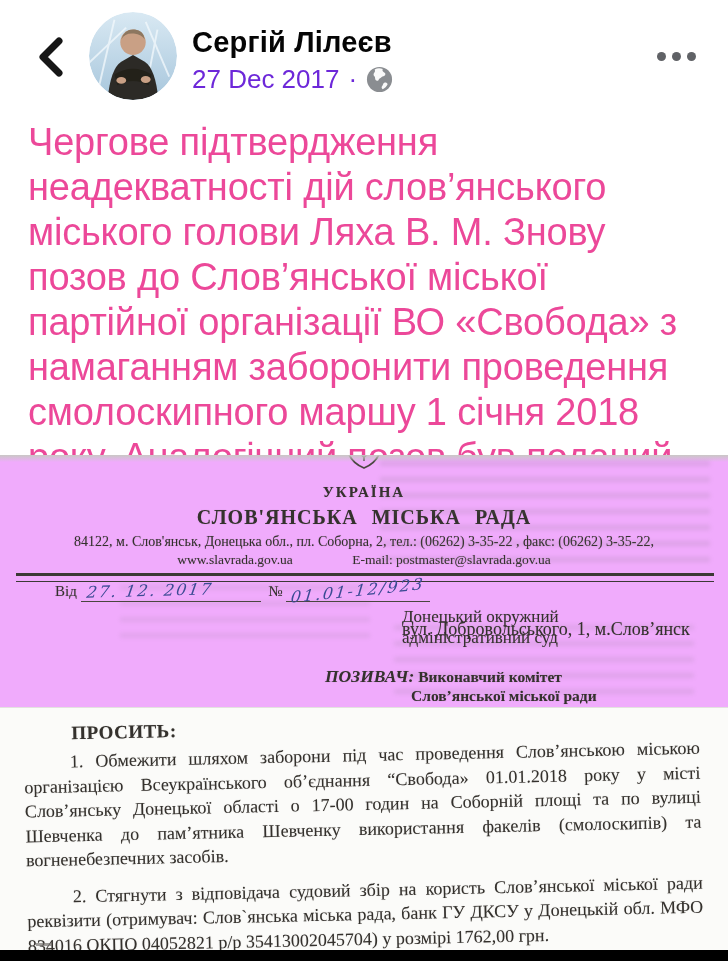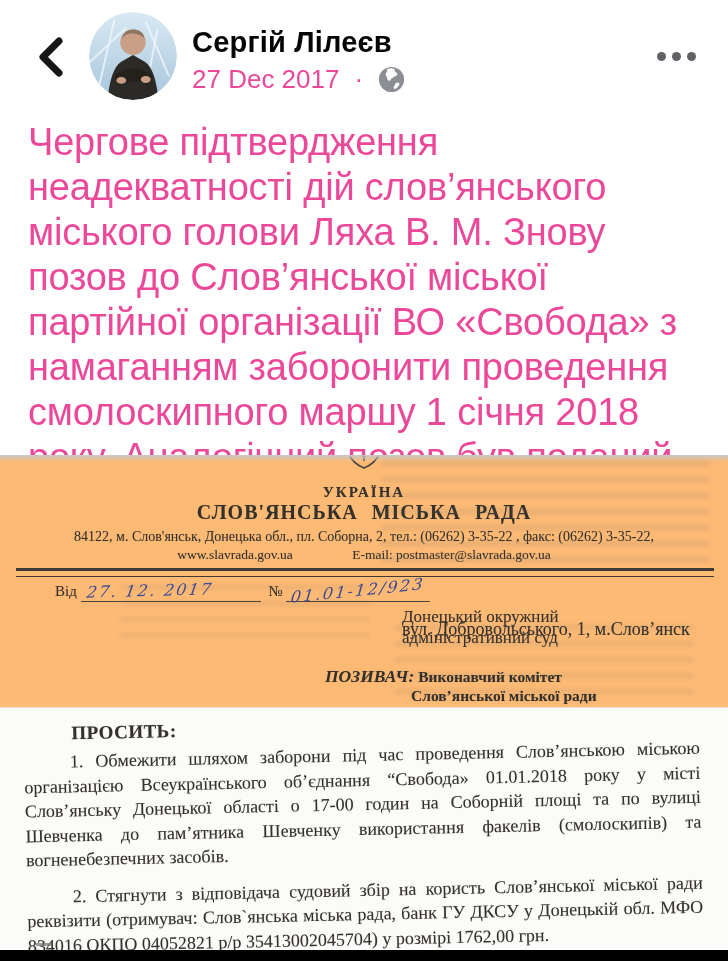--- a/index.html
+++ b/index.html
@@ -6,37 +6,37 @@
   body{
     width:728px;height:961px;background:#ffffff;overflow:hidden;
     font-family:"Liberation Sans",sans-serif;color:#050505;position:relative;
   }
   
   .header{display:flex;align-items:flex-start;padding:12px 30px 0 33px;height:106px;box-sizing:border-box;}
   .back-btn{width:34px;height:44px;margin-top:24px;display:flex;align-items:center;justify-content:center;cursor:pointer;background:none;border:none;padding:0;}
   .avatar{width:88px;height:88px;border-radius:50%;overflow:hidden;margin-left:22px;flex:0 0 auto;cursor:pointer;}
   .head-text{margin-left:15px;padding-top:13px;flex:1;}
   .post-author{font-size:29px;font-weight:bold;color:#050505;letter-spacing:.2px;line-height:34px;cursor:pointer;}
-  .post-meta{margin-top:5px;font-size:26px;color:#ec4899;display:flex;align-items:center;gap:15px;line-height:30px;}
+  .post-meta{margin-top:5px;font-size:26px;color:#6d28d9;display:flex;align-items:center;gap:9px;line-height:30px;}
   .menu-btn{margin-top:34px;display:flex;gap:6px;align-items:center;cursor:pointer;background:none;border:none;padding:6px 2px;}
   .menu-btn i{width:9px;height:9px;border-radius:50%;background:#606266;display:block;}
   
   .post-text{padding:14px 28px 0 28px;font-size:38px;line-height:45px;color:#ec4899;letter-spacing:-0.2px;}
   
   .attachment{position:absolute;left:0;top:455px;width:728px;height:506px;cursor:pointer;}
   .doc-serif{font-family:"Liberation Serif",serif;color:#34312d;}
-  .frag1{position:relative;width:728px;height:252px;background:#fdba74;overflow:hidden;
+  .frag1{position:relative;width:728px;height:252px;background:#f0abfc;overflow:hidden;
          text-shadow:0 0 1px rgba(70,64,58,.28);}
   .frag1::before{content:"";position:absolute;left:0;top:0;width:100%;height:7px;
          background:linear-gradient(180deg,#c9c8c5,rgba(201,200,197,0));}
   .ghost{position:absolute;opacity:.14;filter:blur(2px);
          background:repeating-linear-gradient(180deg,#6b6b6b 0 5px,transparent 5px 16px);}
   .emblem-wrap{height:22px;overflow:hidden;display:flex;justify-content:center;}
   .doc-country{text-align:center;font-weight:bold;font-size:15px;letter-spacing:2px;margin-top:7px;}
-  .doc-org{text-align:center;font-weight:bold;font-size:20px;letter-spacing:1px;word-spacing:8px;}
+  .doc-org{text-align:center;font-weight:bold;font-size:20px;letter-spacing:1px;word-spacing:8px;margin-top:5px;}
   .doc-address{text-align:center;font-size:14px;margin-top:5px;}
   .doc-contacts{text-align:center;font-size:13.5px;margin-top:2px;}
   .doc-contacts span{margin:0 28px;}
   .doc-rule{margin:5px 14px 0 16px;height:5px;border-top:3px solid #3c3935;border-bottom:1.5px solid #3c3935;}
   .ref-left{position:absolute;left:55px;top:126px;font-size:15px;white-space:nowrap;}
   .hand-line{display:inline-block;border-bottom:1.5px solid #4a463f;padding:0 6px 1px 6px;}
   .hand{display:inline-block;font-family:"DejaVu Serif",serif;font-style:italic;font-size:16px;
         color:#3c4b94;letter-spacing:2px;transform:skewX(-10deg) rotate(-1.5deg);text-shadow:none;}
   .hand2{transform:skewX(-12deg) rotate(-6deg);}
   .court-block{position:absolute;left:402px;top:120px;font-size:17px;line-height:21px;margin-top:31px;}

